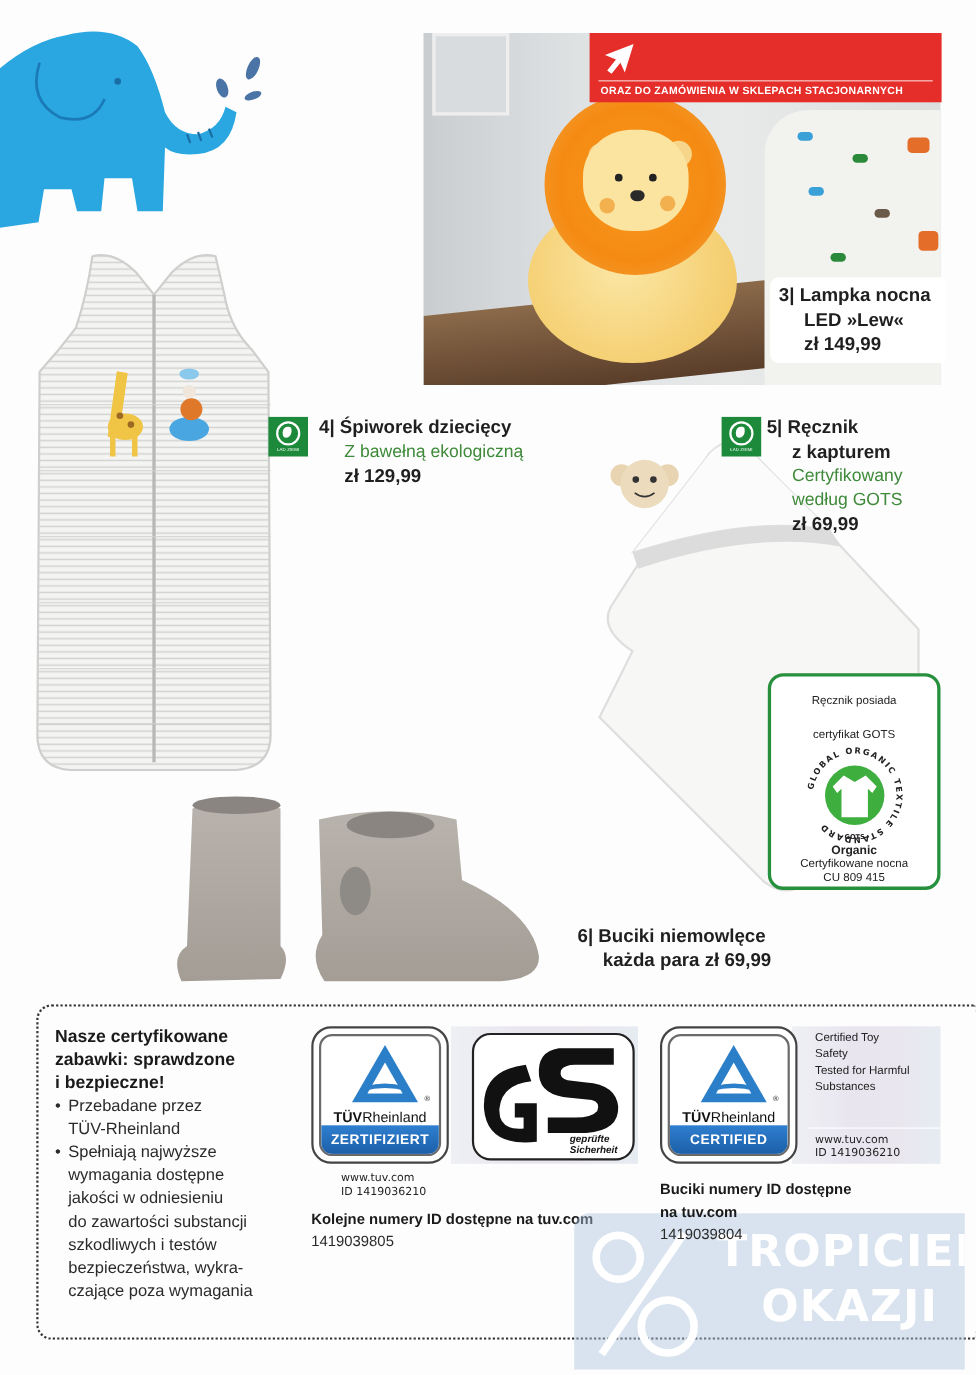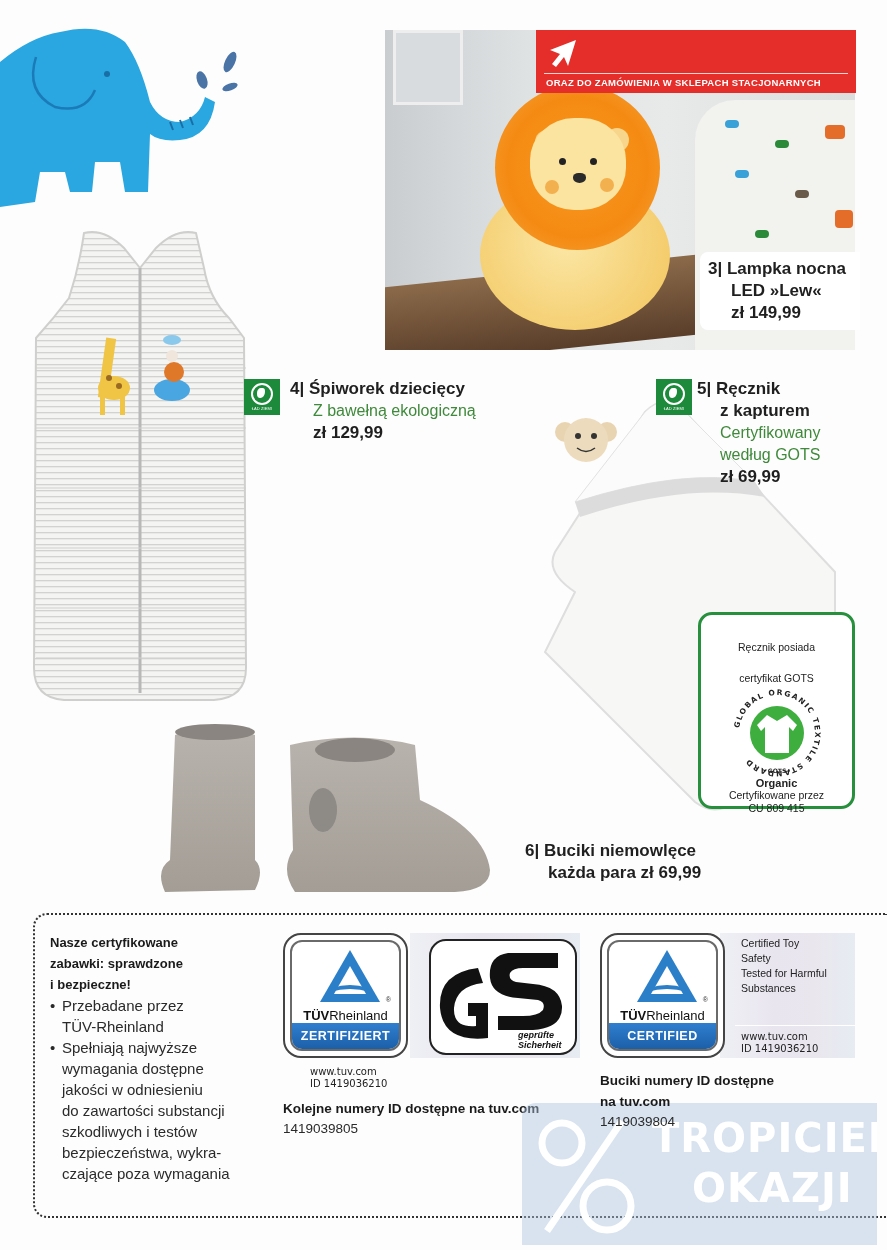--- a/index.html
+++ b/index.html
@@ -50,32 +50,32 @@
   .item4 { left: 290px; top: 378px; width: 240px; }
   .item5 { left: 697px; top: 378px; width: 180px; }
   .item6 { left: 525px; top: 840px; width: 240px; }
   .indent { padding-left: 23px; }
 
   
   .towel { left: 535px; top: 392px; width: 330px; height: 420px; }
 
   
   .gots-box { left: 698px; top: 612px; width: 157px; height: 197px; border: 3px solid #27903d; border-radius: 14px; background: #fff; text-align: center; }
-  .gots-box .t1 { margin-top: 26px; font-size: 10.5px; line-height: 13px; color: #222; }
+  .gots-box .t1 { margin-top: 16px; font-size: 10.5px; line-height: 13px; color: #222; }
   .gots-logo { width: 96px; height: 96px; margin: 0 auto; position: relative; }
   .gots-box .org { font-weight: bold; font-size: 11px; color: #222; margin-top: -4px; }
   .gots-box .t2 { font-size: 10.5px; line-height: 13px; color: #222; }
 
   
   .booties { left: 155px; top: 720px; width: 360px; height: 185px; }
 
   
   .cert-frame { left: 33px; top: 913px; width: 854px; height: 305px; border-top: 2px dotted #333; border-left: 2px dotted #333; border-bottom: 2px dotted #333; border-radius: 14px 0 0 14px; }
   .cert-text { left: 50px; top: 932px; width: 225px; }
-  .cert-text .head { font-weight: bold; font-size: 13px; line-height: 21px; color: #1a1a1a; }
+  .cert-text .head { font-weight: bold; font-size: 16px; line-height: 21px; color: #1a1a1a; }
   .cert-text ul { list-style: none; }
   .cert-text li { position: relative; padding-left: 12px; font-size: 15px; line-height: 21px; color: #2a2a2a; }
   .cert-text li::before { content: "•"; position: absolute; left: 0; top: 0; }
 
   .logos-strip { top: 933px; height: 125px; background: linear-gradient(90deg, #eef0f4, #e9e5ef 40%, #eae6ee 70%, #e6ecf2); }
   .tuv-badge { width: 125px; height: 125px; border: 2px solid #444; border-radius: 18px; background: #fff; padding: 5px; }
   .tuv-inner { width: 100%; height: 100%; border: 2px solid #6a6a6a; border-radius: 12px; position: relative; overflow: hidden; background: #fff; }
   .tuv-tri { position: absolute; left: 26px; top: 6px; width: 64px; height: 58px; }
   .tuv-name { position: absolute; left: 4px; right: 4px; top: 66px; text-align: center; font-size: 13px; color: #111; white-space: nowrap; }
   .tuv-name b { font-weight: bold; }
@@ -223,21 +223,21 @@
         </defs>
       <circle cx="48" cy="48" r="27" fill="#3eae3f"></circle>
       <path d="M38 30 L48 36 L58 30 L68 40 L64 46 L60 42 L60 68 L36 68 L36 42 L32 46 L28 40 Z" fill="#fff"></path>
       <text font-size="7.5" font-weight="bold" fill="#222" font-family="DejaVu Sans, sans-serif" letter-spacing="1.5">
         <textPath href="#ring" startOffset="2%">GLOBAL ORGANIC TEXTILE STANDARD</textPath>
       </text>
       <text x="48" y="88" font-size="6" text-anchor="middle" fill="#222" font-family="DejaVu Sans, sans-serif" font-weight="bold">· GOTS ·</text>
     </svg>
   </div>
   <div class="org">Organic</div>
-  <div class="t2">Certyfikowane przez</div>
+  <div class="t2">Certyfikowane nocna</div>
   <div class="t2">CU 809 415</div>
 </div>
 
 <svg class="abs booties" viewBox="0 0 360 185">
   <defs>
     <linearGradient id="boot" x1="0" y1="0" x2="0" y2="1">
       <stop offset="0" stop-color="#b9b3ad"></stop>
         <stop offset="1" stop-color="#a39d96"></stop>
     </linearGradient>
   </defs>

